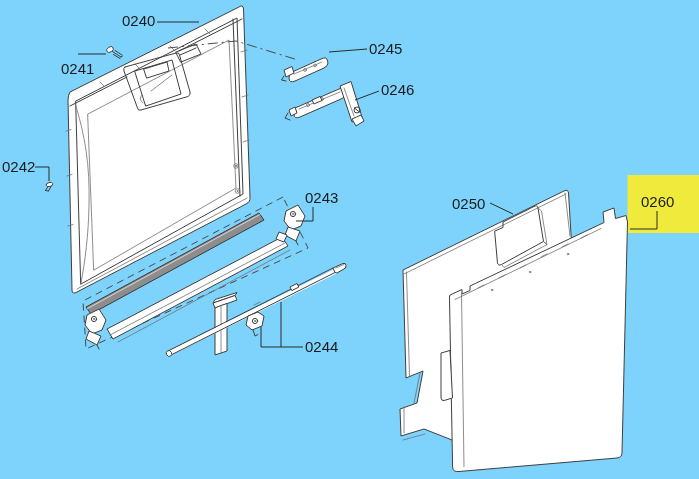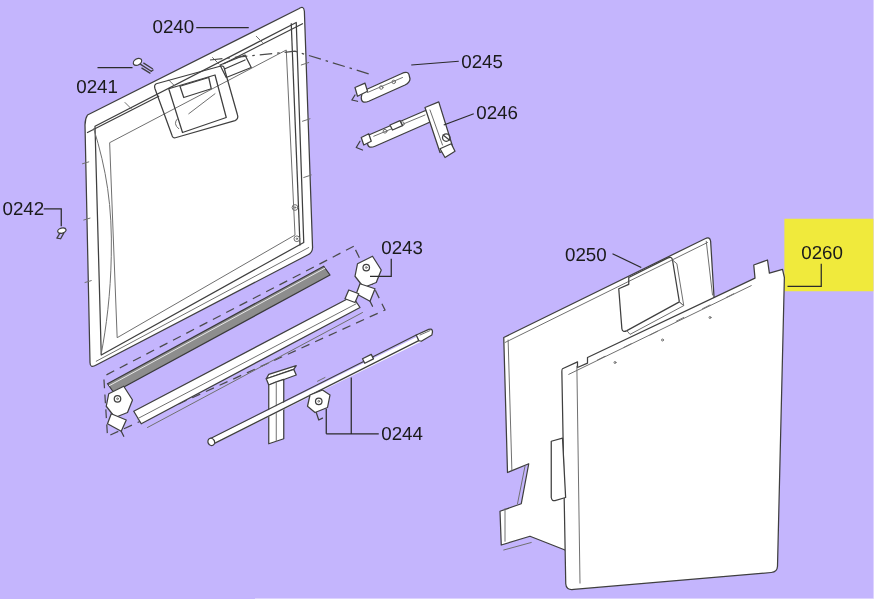--- a/index.html
+++ b/index.html
@@ -1,16 +1,16 @@
 <!DOCTYPE html>
 <html><head>
 <meta charset="utf-8">
 <style>
   html,body{margin:0;padding:0;background:#ffffff;}
-  .stage{position:relative;width:699px;height:479px;background:#c4b5fd;overflow:hidden;
+  .stage{position:relative;width:699px;height:479px;background:#7dd3fc;overflow:hidden;
          font-family:"Liberation Sans",sans-serif;}
   svg{position:absolute;left:0;top:0;}
   svg *{vector-effect:non-scaling-stroke;}
   .ln{stroke:#3f3f3f;fill:none;stroke-width:1;stroke-linecap:round;stroke-linejoin:round;}
   .thin{stroke:#707070;fill:none;stroke-width:.8;stroke-linecap:round;}
   .wfill{fill:#ffffff;stroke:#3f3f3f;stroke-width:1;stroke-linejoin:round;}
   .dfill{fill:#8d8d8d;stroke:#3a3a3a;stroke-width:1;stroke-linejoin:round;}
   .dash{stroke:#4a4a4a;fill:none;stroke-width:1;stroke-dasharray:7 5;}
   .dashdot{stroke:#4a4a4a;fill:none;stroke-width:1;stroke-dasharray:10 4 2 4;}
   .leader{stroke:#2b2b2b;fill:none;stroke-width:1;}

